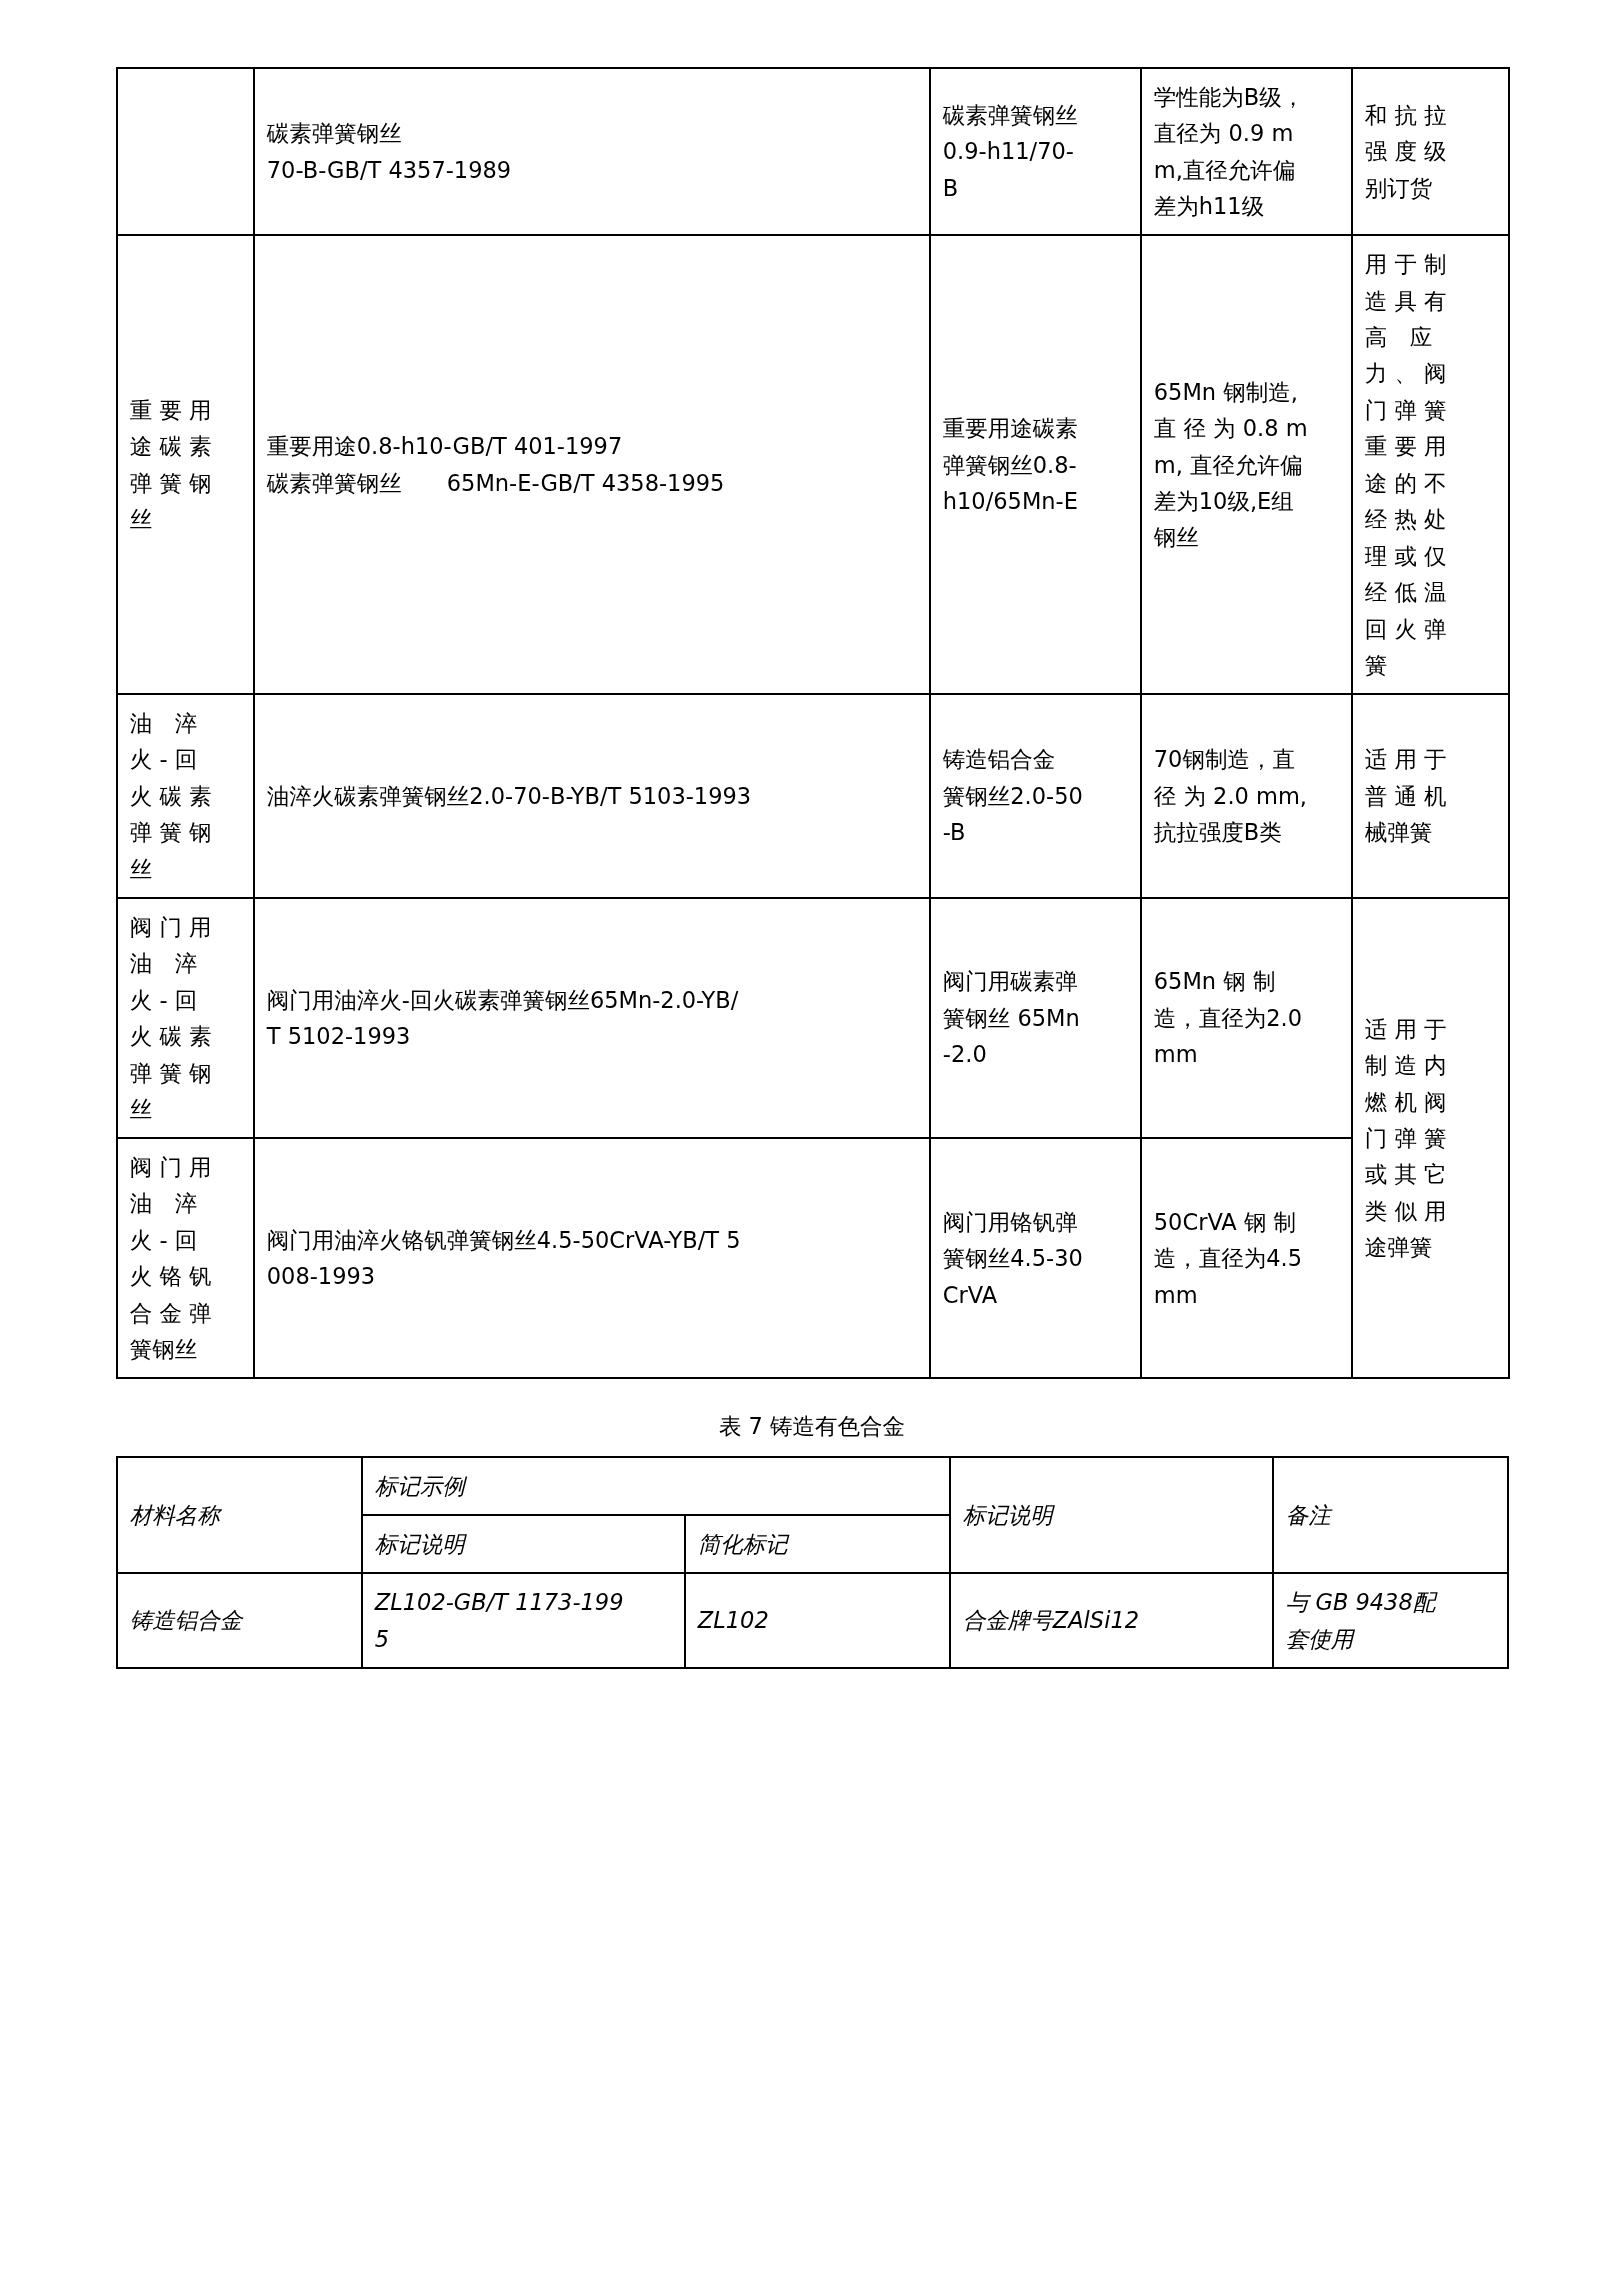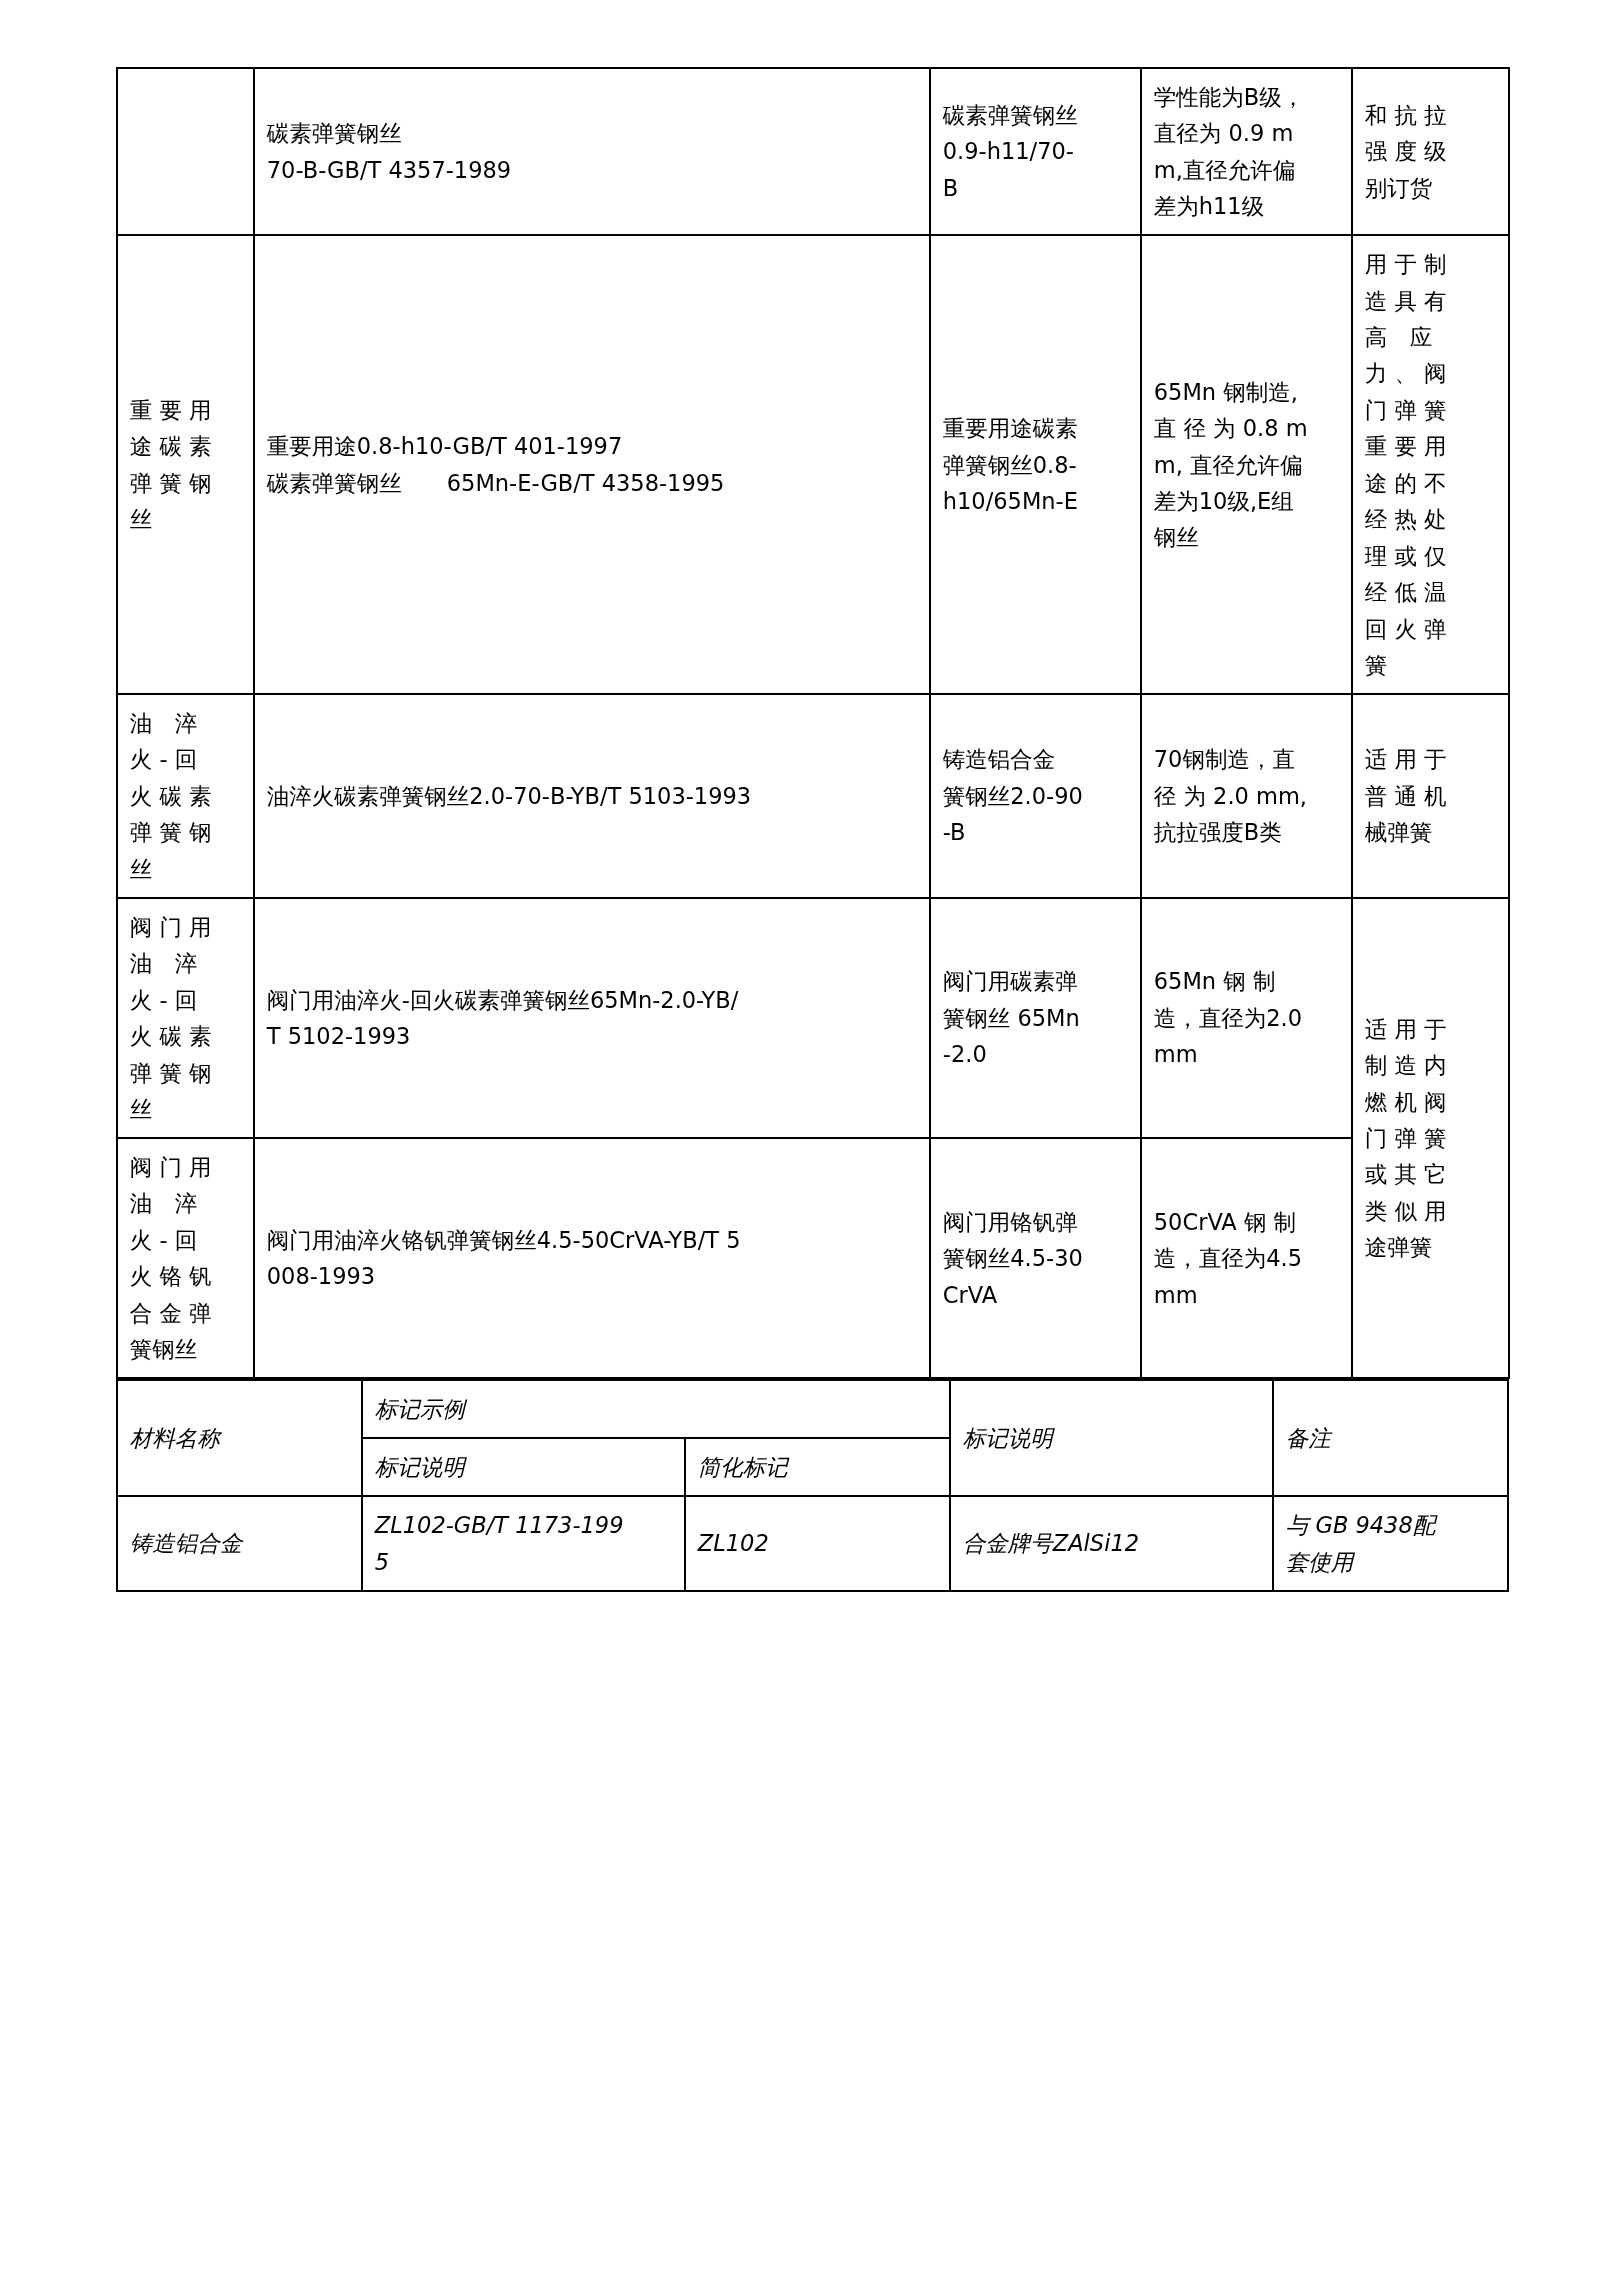--- a/index.html
+++ b/index.html
@@ -160,21 +160,21 @@
             <div class="line">火 - 回</div>
             <div class="line">火 碳 素</div>
             <div class="line">弹 簧 钢</div>
             <div class="line">丝</div>
           </td>
           <td class="cell-left">
             <div class="line">油淬火碳素弹簧钢丝2.0-70-B-YB/T 5103-1993</div>
           </td>
           <td class="cell-left">
             <div class="line">铸造铝合金</div>
-            <div class="line">簧钢丝2.0-90</div>
+            <div class="line">簧钢丝2.0-50</div>
             <div class="line">-B</div>
           </td>
           <td class="cell-left">
             <div class="line">70钢制造，直</div>
             <div class="line">径 为 2.0  mm,</div>
             <div class="line">抗拉强度B类</div>
           </td>
           <td class="cell-left">
             <div class="line">适 用 于</div>
             <div class="line">普 通 机</div>
@@ -236,20 +236,21 @@
           </td>
           <td class="cell-left">
             <div class="line">50CrVA  钢  制</div>
             <div class="line">造，直径为4.5</div>
             <div class="line">mm</div>
           </td>
         </tr>
       </tbody>
     </table>
 
+    <div class="tbl-caption">表 7 铸造有色合金</div>
 
     <table class="doc-table t7">
       <colgroup>
         <col class="d1">
           <col class="d2">
           <col class="d3">
           <col class="d4">
           <col class="d5">
       </colgroup>
       <tbody>

